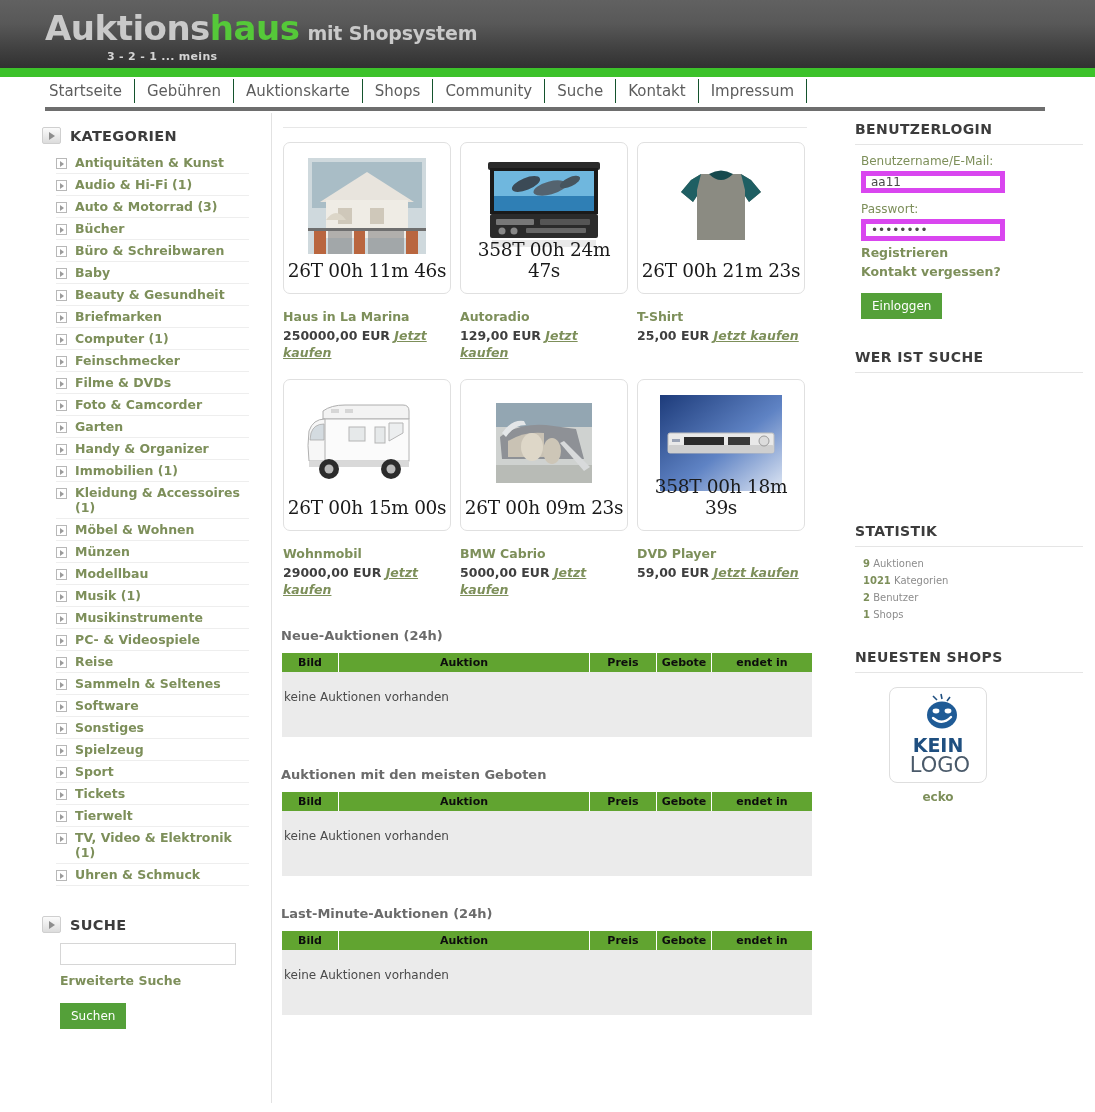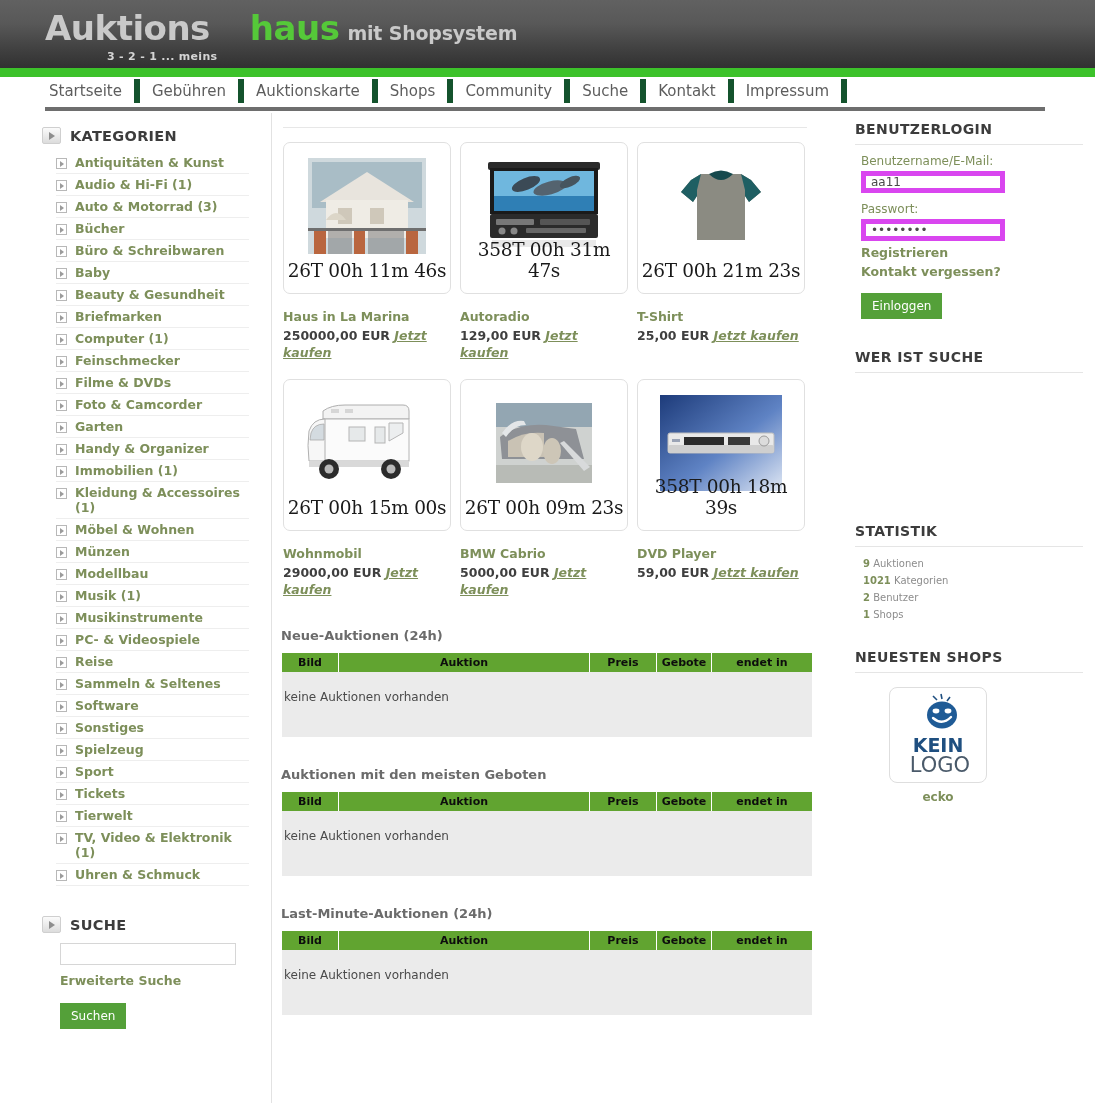--- a/index.html
+++ b/index.html
@@ -21,21 +21,21 @@
     left: 45px; top: 8px;
   }
   .logo-line {
     font-size: 34px;
     font-weight: bold;
     letter-spacing: -0.5px;
     line-height: 40px;
     white-space: nowrap;
   }
   .logo-a { color: #c9c9c9; }
-  .logo-b { color: #55c839; margin-left: 40px; }
+  .logo-b { color: #55c839; }
   .logo-sub-right {
     color: #c9c9c9;
     font-size: 19px;
     font-weight: bold;
     letter-spacing: -0.2px;
     margin-left: 8px;
   }
   .logo-tag {
     color: #d5d5d5;
     font-size: 11px;
@@ -52,21 +52,21 @@
     position: absolute;
     left: 45px; top: 2px;
     display: flex;
     align-items: center;
   }
   .nav a {
     color: #5d5d5d;
     text-decoration: none;
     font-size: 15px;
     padding: 2px 12px;
-    border-right: 6px solid #14532d;
+    border-right: 1px solid #14532d;
     line-height: 20px;
     white-space: nowrap;
   }
   .nav a:first-child { padding-left: 4px; }
   .navrule {
     position: absolute;
     left: 45px; top: 30px;
     width: 1000px; height: 4px;
     background: #6e6e6e;
   }
@@ -548,21 +548,21 @@
       <ellipse cx="88" cy="24" rx="11" ry="4.5" fill="#46555f" transform="rotate(-25 88 24)"></ellipse>
       <rect x="8" y="56" width="108" height="24" rx="2" fill="#2b2b2b"></rect>
       <rect x="14" y="61" width="38" height="6" rx="1" fill="#777"></rect>
       <rect x="58" y="61" width="50" height="6" rx="1" fill="#555"></rect>
       <circle cx="20" cy="73" r="3.5" fill="#888"></circle>
       <circle cx="32" cy="73" r="3.5" fill="#888"></circle>
       <rect x="44" y="70" width="60" height="5" rx="1" fill="#666"></rect>
       <rect x="10" y="82" width="104" height="7" fill="#cfcfcf" opacity="0.45"></rect>
     </svg>
             </div>
-            <div class="prod-time">358T 00h 31m 47s</div>
+            <div class="prod-time">358T 00h 24m 47s</div>
           </div>
           <a class="prod-title" href="#">Autoradio</a>
           <div class="prod-price"><span>129,00 EUR</span> <a class="buy-link" href="#">Jetzt kaufen</a></div>
         </div>
         <div class="prod">
           <div class="prod-card">
             <div class="prod-img">
               <svg width="100" height="92" viewBox="0 0 100 92">
       <rect width="100" height="92" fill="#ffffff"></rect>
       <path d="M30 14 L20 20 L10 32 L22 42 L26 36 L26 80 L74 80 L74 36 L78 42 L90 32 L80 20 L70 14 Z" fill="#8b8b82"></path>

